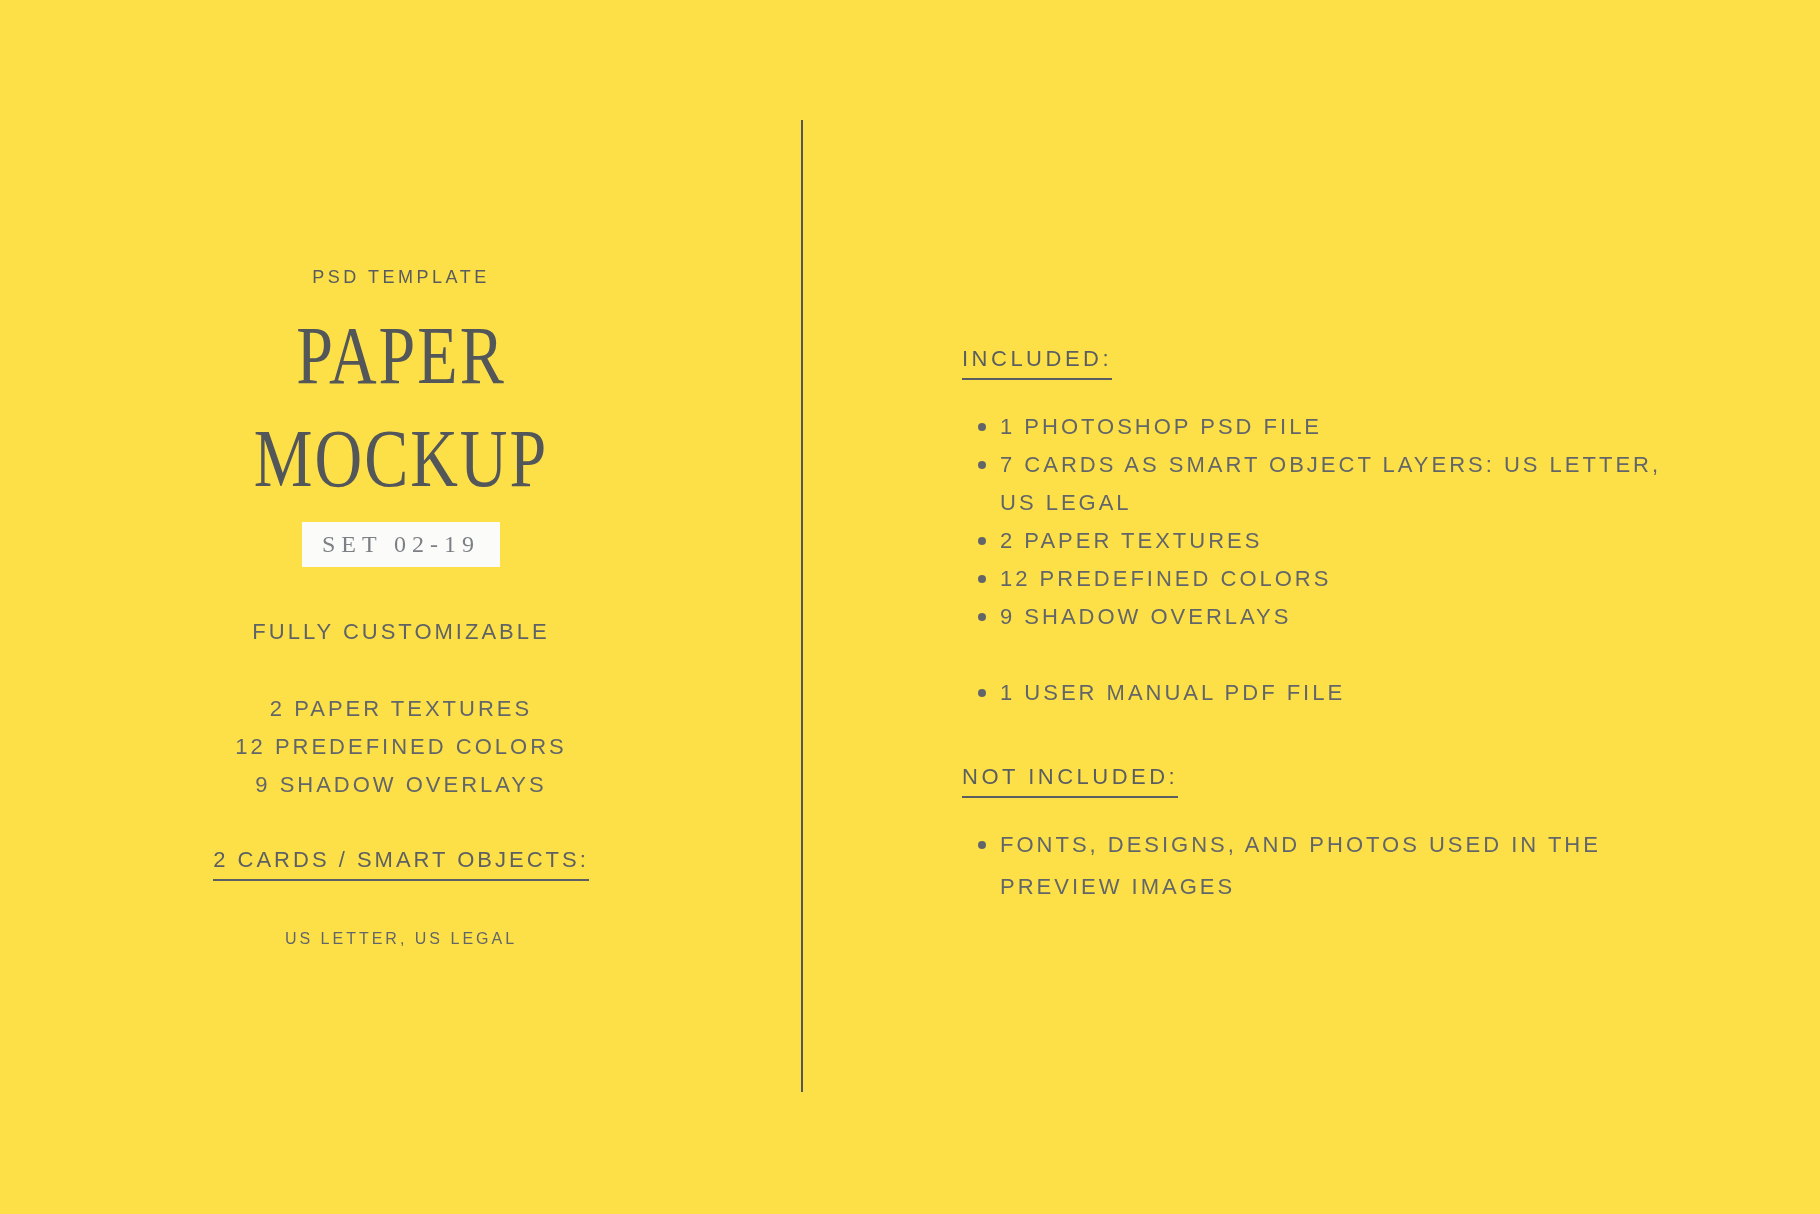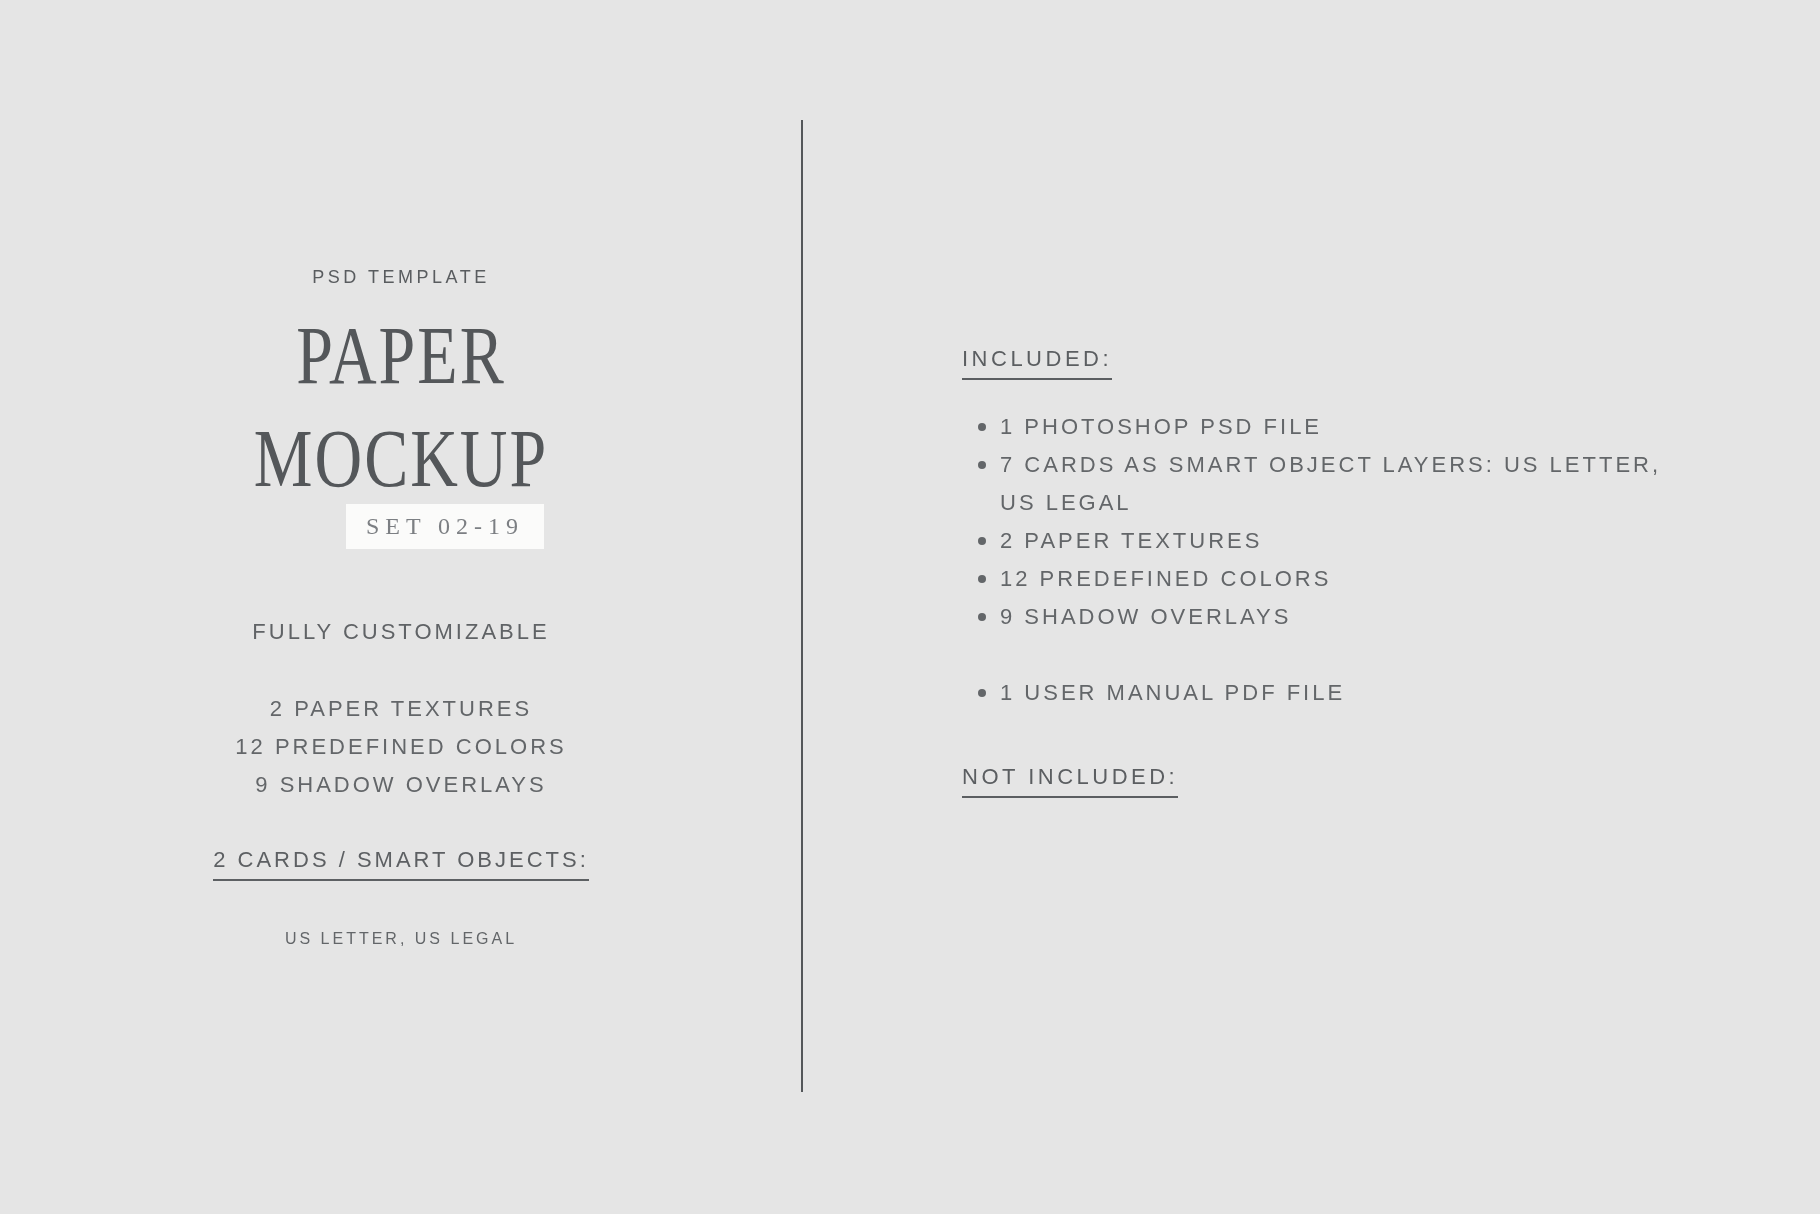--- a/index.html
+++ b/index.html
@@ -1,21 +1,21 @@
 <!DOCTYPE html>
 <html lang="en"><head>
 <meta charset="utf-8">
 <title></title>
 <style>
   html, body { margin: 0; padding: 0; }
   .page {
     position: relative;
     width: 1820px;
     height: 1214px;
-    background: #e5e5e5;
+    background: #fde047;
     overflow: hidden;
     font-family: "Liberation Sans", "DejaVu Sans", sans-serif;
     color: #636669;
   }
 
   
   .left-col {
     position: absolute;
     left: 0; top: 0;
     width: 802px; height: 1214px;
@@ -35,21 +35,21 @@
     font-family: "Liberation Serif", "DejaVu Serif", serif;
     font-size: 66px;
     line-height: 82px;
     letter-spacing: 2px;
     color: #54575a;
     transform: scaleY(1.25);
     transform-origin: 50% 50%;
   }
   .badge-row {
     position: absolute;
-    left: 0; top: 504px; width: 100%; margin-left: 44px;
+    left: 0; top: 522px; width: 100%;
   }
   .badge {
     display: inline-block;
     background: #fbfbfa;
     padding: 10px 20px;
     font-family: "Liberation Serif", "DejaVu Serif", serif;
     font-size: 24px;
     line-height: 25px;
     letter-spacing: 6px;
     color: #7c7f83;
@@ -184,15 +184,19 @@
       <li>2 PAPER TEXTURES</li>
       <li>12 PREDEFINED COLORS</li>
       <li>9 SHADOW OVERLAYS</li>
       <li class="gap">1 USER MANUAL PDF FILE</li>
     </ul>
 
     <div class="r-heading nh">
       <span class="u">NOT INCLUDED:</span>
     </div>
 
+    <ul class="r-list wide">
+      <li>FONTS, DESIGNS, AND PHOTOS USED IN THE
+PREVIEW IMAGES</li>
+    </ul>
   </div>
 
 </div>
 
 </body></html>

